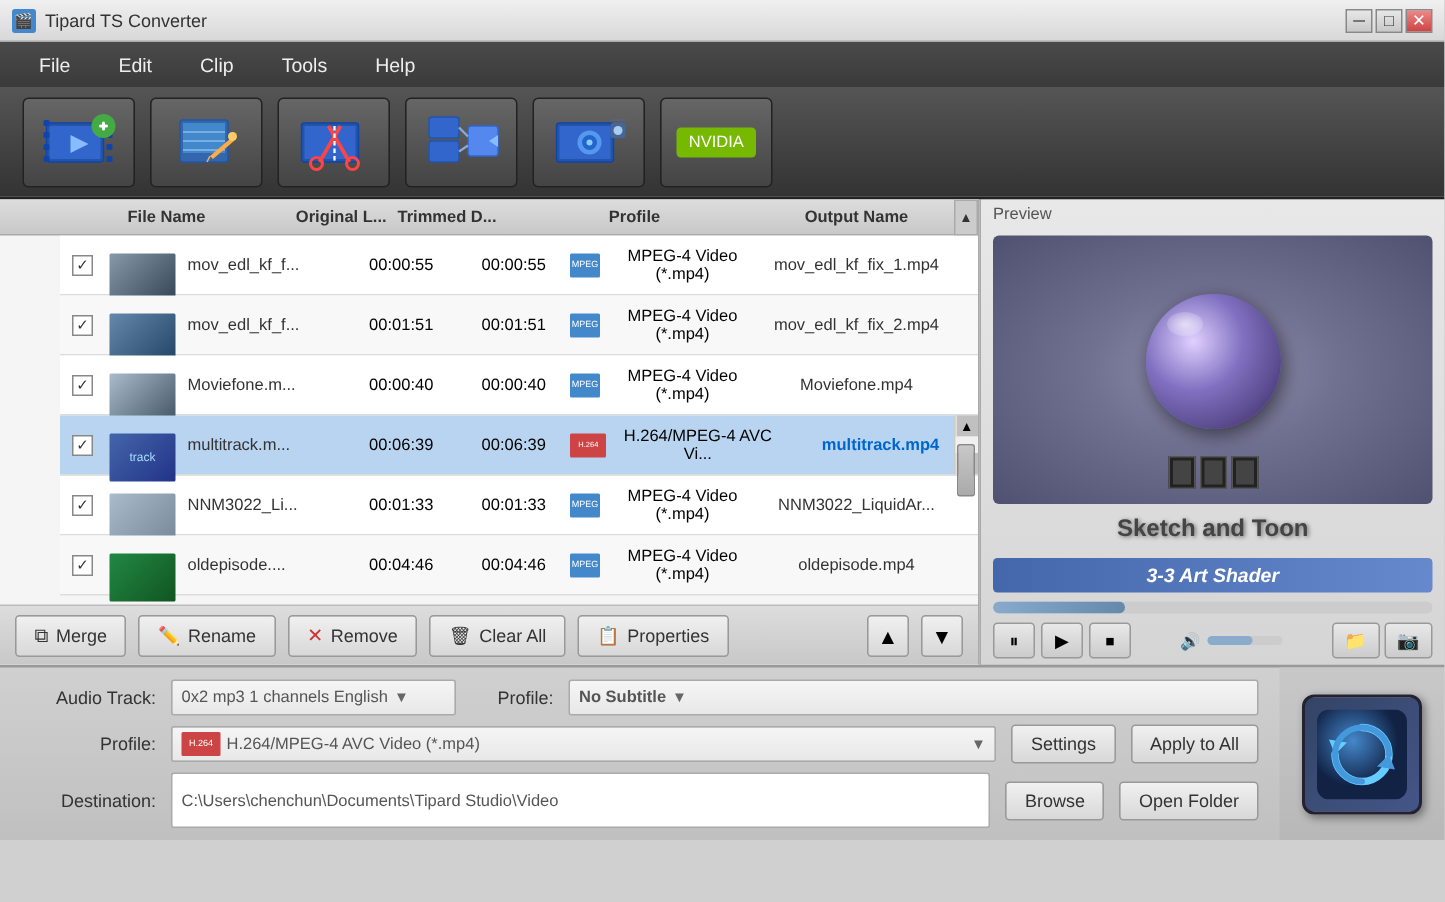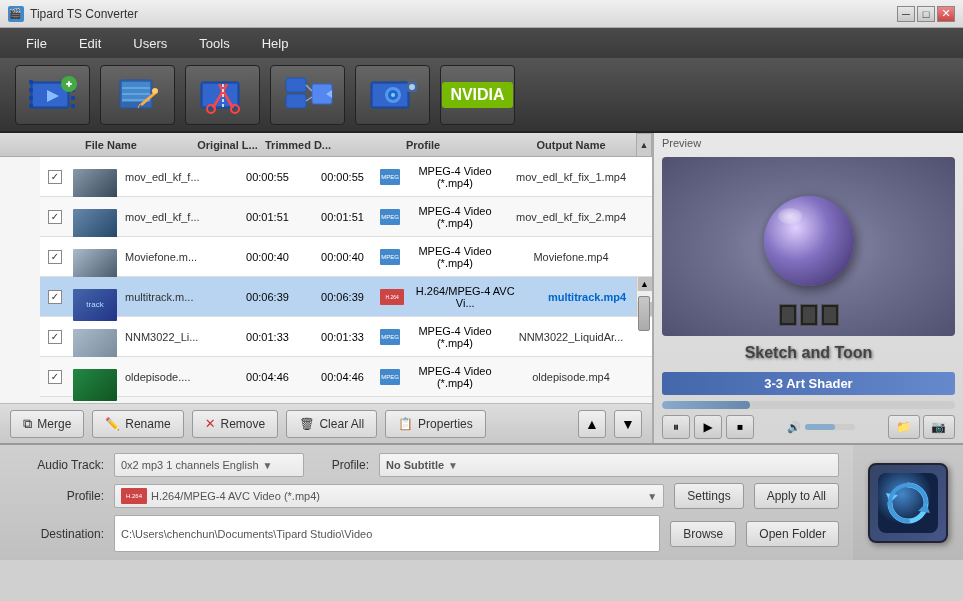--- a/index.html
+++ b/index.html
@@ -192,20 +192,21 @@
 
     .preview-effect-bar {
       background: linear-gradient(to right, #4466aa, #6688cc);
       margin: 2px 8px;
       padding: 4px 10px;
       border-radius: 3px;
       color: white;
       font-size: 13px;
       font-weight: bold;
       text-align: center;
+      font-style: italic;
     }
 
     .preview-progress {
       margin: 4px 8px 2px;
       height: 8px;
       background: #ccc;
       border-radius: 4px;
       overflow: hidden;
     }
     .preview-progress-fill {
@@ -316,21 +317,21 @@
   <div class="title-bar-btns">
     <div class="title-btn">─</div>
     <div class="title-btn">□</div>
     <div class="title-btn close">✕</div>
   </div>
 </div>
 
 <div class="menu-bar">
   <div class="menu-item">File</div>
   <div class="menu-item">Edit</div>
-  <div class="menu-item">Users</div>
+  <div class="menu-item">Clip</div>
   <div class="menu-item">Tools</div>
   <div class="menu-item">Help</div>
 </div>
 
 <div class="toolbar">
 
   <div class="tool-btn" style="position:relative;">
     <svg width="52" height="42" viewBox="0 0 52 42">
       <rect x="4" y="8" width="38" height="26" rx="2" fill="#2255aa" stroke="#1144aa" stroke-width="1"></rect>
       <rect x="6" y="10" width="34" height="22" rx="1" fill="#3366cc"></rect>
@@ -395,21 +396,21 @@
       <circle cx="26" cy="21" r="8" fill="#5599ee"></circle>
       <circle cx="26" cy="21" r="5" fill="#2266cc"></circle>
       <circle cx="26" cy="21" r="2" fill="#88ccff"></circle>
       <rect x="40" y="8" width="10" height="10" rx="2" fill="#446699"></rect>
       <circle cx="45" cy="13" r="3" fill="#aaccee"></circle>
       <line x1="40" y1="6" x2="50" y2="6" stroke="#556688" stroke-width="1"></line>
     </svg>
   </div>
 
   <div class="tool-btn">
-    <div style="background:#76b900; padding:4px 8px; border-radius:3px; font-size:16px; font-weight:bold; color:white;">NVIDIA</div>
+    <div style="background:#76b900; padding:4px 8px; border-radius:3px; font-size:11px; font-weight:normal; color:white;">NVIDIA</div>
   </div>
 </div>
 
 <div class="main-content">
 
   <div class="file-list-area">
 
     <div class="file-list-header">
       <div class="col-check"></div>
       <div class="col-thumb"></div>

